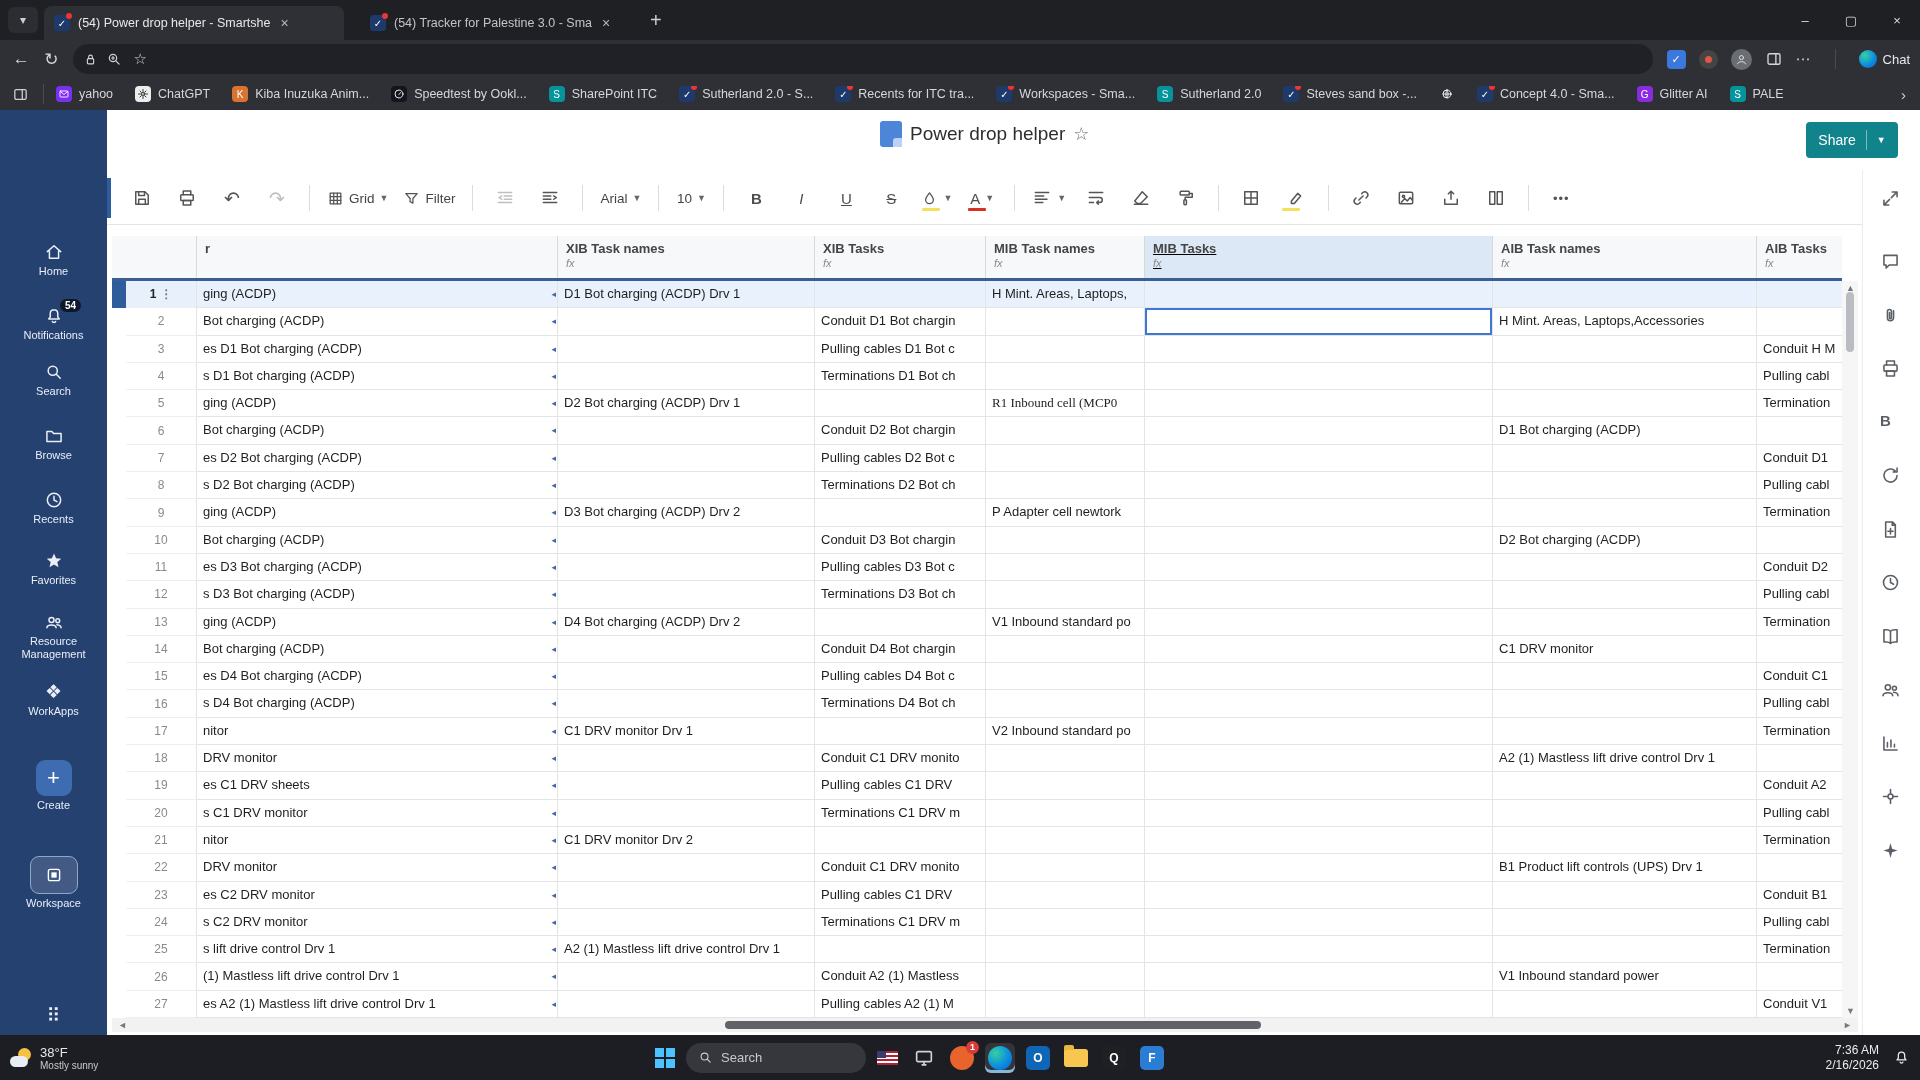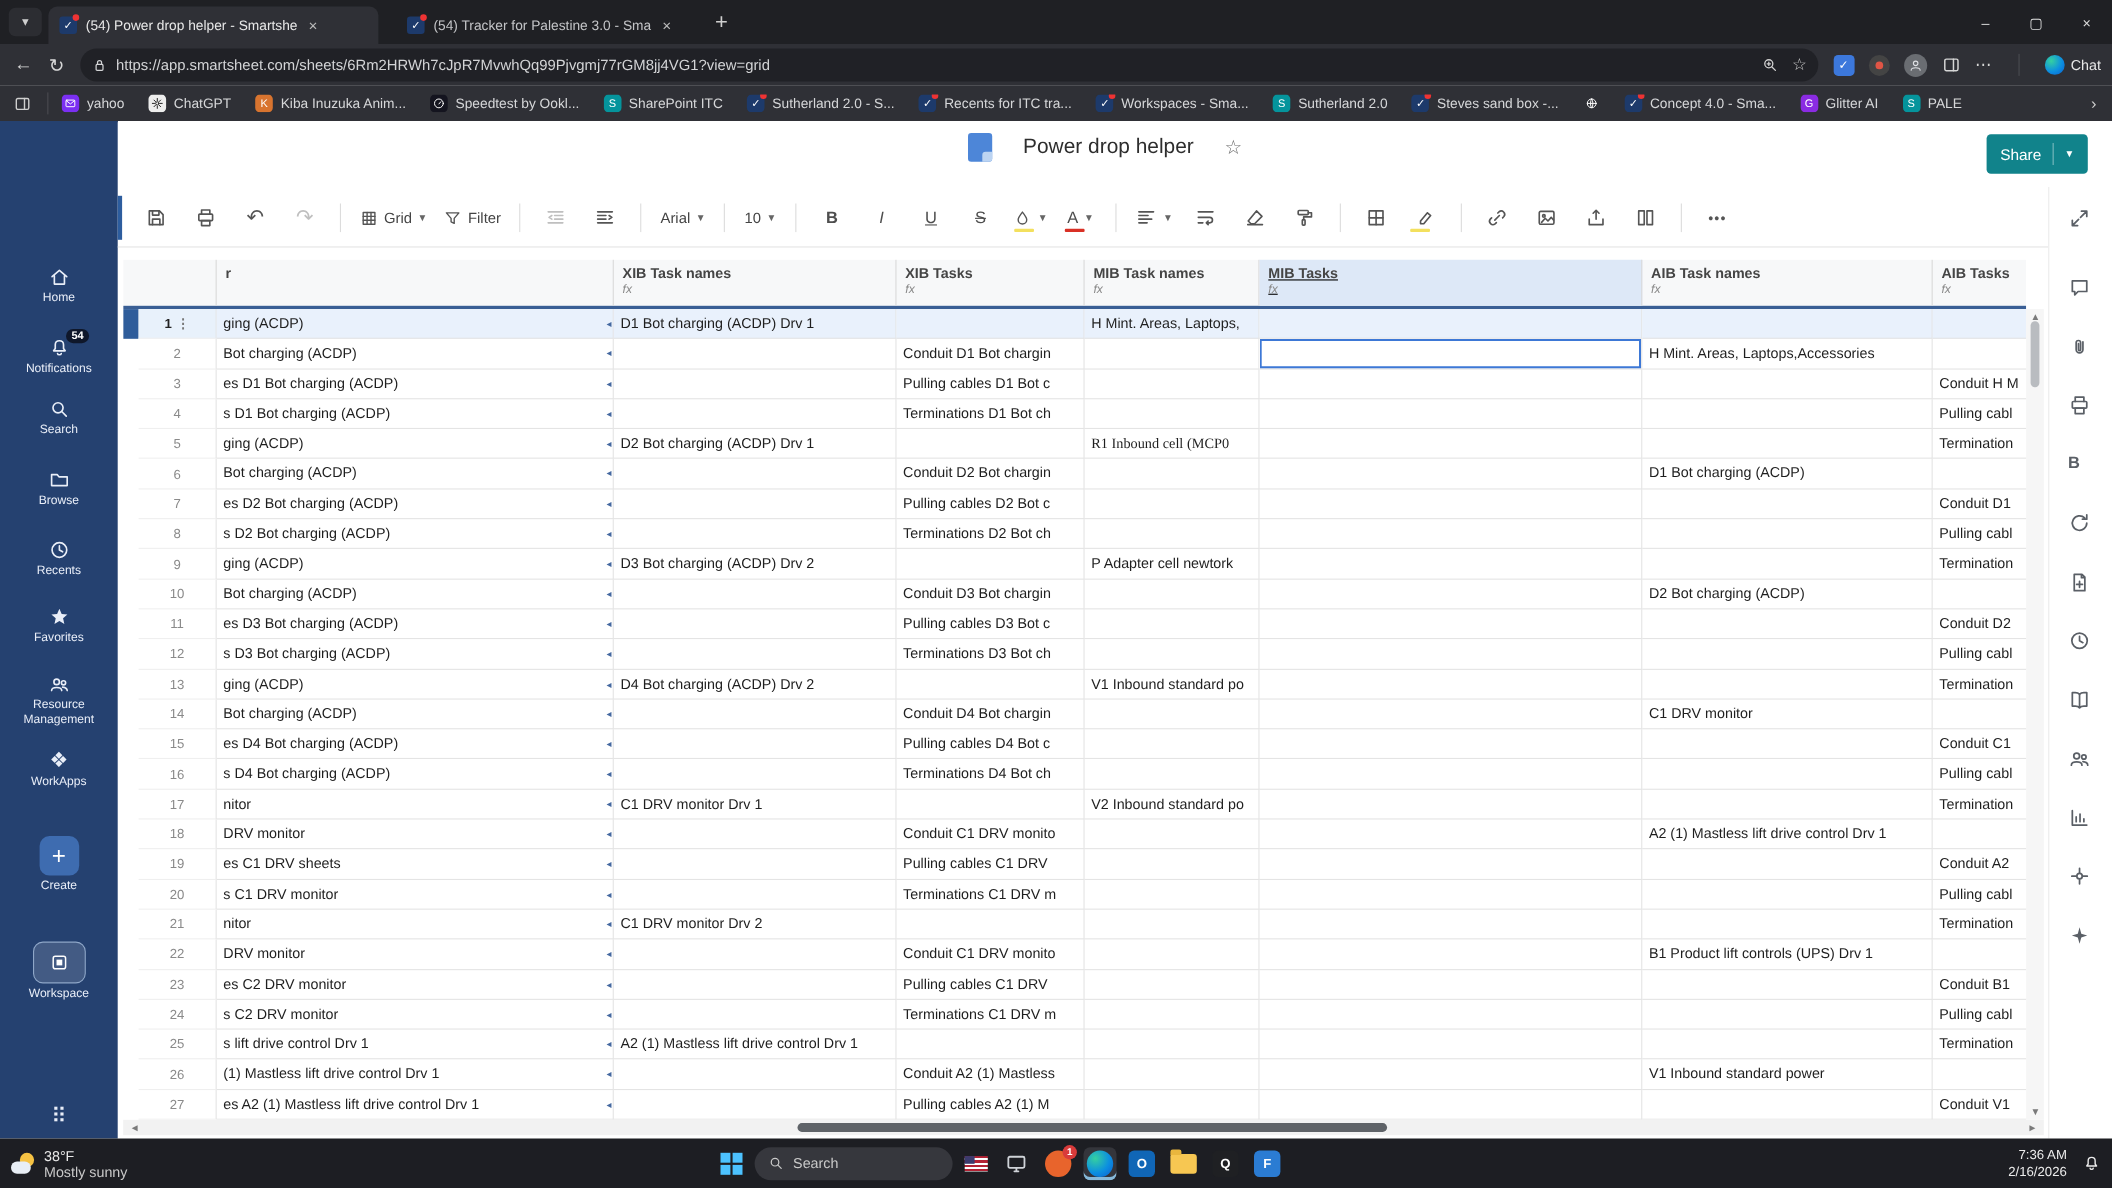--- a/index.html
+++ b/index.html
@@ -47,21 +47,21 @@
   .sbbadge{position:absolute;left:60px;top:-7px;background:#0f172a;color:#fff;font-size:10px;font-weight:bold;
     border-radius:9px;padding:1px 5px;}
   .createbox{width:36px;height:36px;margin:0 auto;border-radius:9px;background:#3e6cb0;color:#fff;font-size:22px;
     display:flex;align-items:center;justify-content:center;}
   .wsbox{width:46px;height:36px;margin:0 auto;border-radius:9px;border:1.5px solid #8fa7c8;background:rgba(255,255,255,.14);
     display:flex;align-items:center;justify-content:center;color:#fff;}
   
   .mainbg{left:107px;top:110px;width:1813px;height:925px;background:#fff;}
   .menubar{left:107px;top:110px;width:1700px;height:60px;display:flex;align-items:center;gap:34px;padding-left:36px;}
   .menuitem{font-size:14.5px;color:#3f3f3f;}
-  .titlewrap{left:880px;top:121px;display:flex;align-items:center;gap:28px;}
+  .titlewrap{left:880px;top:121px;display:flex;align-items:center;gap:8px;}
   .sheetic{width:22px;height:26px;background:#4d86d8;border-radius:3px;position:relative;}
   .sheetic::after{content:"";position:absolute;right:0;bottom:0;width:9px;height:9px;background:#bcd4f2;border-radius:3px 0 3px 0;}
   .ptitle{font-size:19px;color:#2e2e2e;}
   .star{color:#6f6f6f;font-size:18px;}
   .sharebtn{left:1806px;top:122px;width:92px;height:36px;background:#11838b;border-radius:4px;color:#fff;
     display:flex;align-items:center;justify-content:center;gap:10px;font-size:14px;}
   .sharesep{width:1px;height:20px;background:rgba(255,255,255,.45);}
   .toolbar{left:107px;top:172px;width:1755px;height:52px;display:flex;align-items:center;gap:7px;padding-left:16px;
     color:#555;border-bottom:1px solid #e4e4e4;}
   .tbtn{min-width:30px;height:32px;display:flex;align-items:center;justify-content:center;gap:5px;border-radius:4px;padding:0 4px;}
@@ -100,21 +100,21 @@
   .rail{left:1862px;top:170px;width:58px;height:865px;background:#fff;border-left:1px solid #ececec;}
   .railic{position:absolute;left:17px;color:#5a5f66;}
   .railB{font-size:15px;font-weight:bold;color:#5a5f66;}
   
   .taskbar{left:0;top:1035px;width:1920px;height:45px;background:#1d1e23;display:flex;align-items:center;}
   .weather{position:absolute;left:10px;display:flex;align-items:center;gap:8px;color:#e8e8e8;}
   .wsun{width:22px;height:22px;position:relative;}
   .wsun::before{content:"";position:absolute;left:8px;top:1px;width:13px;height:13px;border-radius:50%;background:#f6c243;}
   .wsun::after{content:"";position:absolute;left:0;top:9px;width:18px;height:11px;border-radius:7px;background:#e8eef5;}
   .wtemp{font-size:13px;}
-  .wdesc{font-size:13px;color:#c9c9c9;}
+  .wdesc{font-size:10px;color:#c9c9c9;}
   .centergrp{position:absolute;left:655px;display:flex;align-items:center;gap:11px;height:45px;}
   .winlogo{width:20px;height:20px;display:grid;grid-template-columns:9px 9px;grid-gap:2px;}
   .winlogo span{width:9px;height:9px;background:#4cc2ff;}
   .searchpill{width:156px;height:30px;border-radius:15px;background:#36373d;display:flex;align-items:center;gap:8px;
     padding:0 12px;color:#c9c9c9;font-size:13px;}
   .flag{width:21px;height:14px;background:repeating-linear-gradient(#b22234 0 2px,#fff 2px 4px);position:relative;}
   .flag::after{content:"";position:absolute;left:0;top:0;width:9px;height:7px;background:#3c3b6e;}
   .appic{width:30px;height:30px;border-radius:6px;display:flex;align-items:center;justify-content:center;position:relative;}
   .appic.activeapp{background:#34353b;box-shadow:inset 0 -3px 0 #86b8d8;}
   .appsq{width:24px;height:24px;border-radius:5px;display:flex;align-items:center;justify-content:center;
@@ -312,21 +312,20 @@
     </div>
   </div>
 
   <div class="abs urlrow">
     <div class="navbtn" style="margin-left:6px">←</div>
     <div class="navbtn">↻</div>
     <div class="urlpill">
       <svg class="i" style="width:15px;height:15px;margin-right:8px">
           <use href="#lock"></use>
         </svg>
-      <span class="urltext">https://app.smartsheet.com/sheets/6Rm2HRWh7cJpR7MvwhQq99Pjvgmj77rGM8jj4VG1?view=grid</span>
       <span class="pillicons">
         <svg class="i" style="width:16px;height:16px">
             <use href="#magplus"></use>
           </svg>
         <span style="font-size:15px">☆</span>
       </span>
     </div>
     <div class="extarea">
       <span class="extic" style="background:#3c78dc">✓</span>
       <span class="extic" style="background:#444;border-radius:50%">

